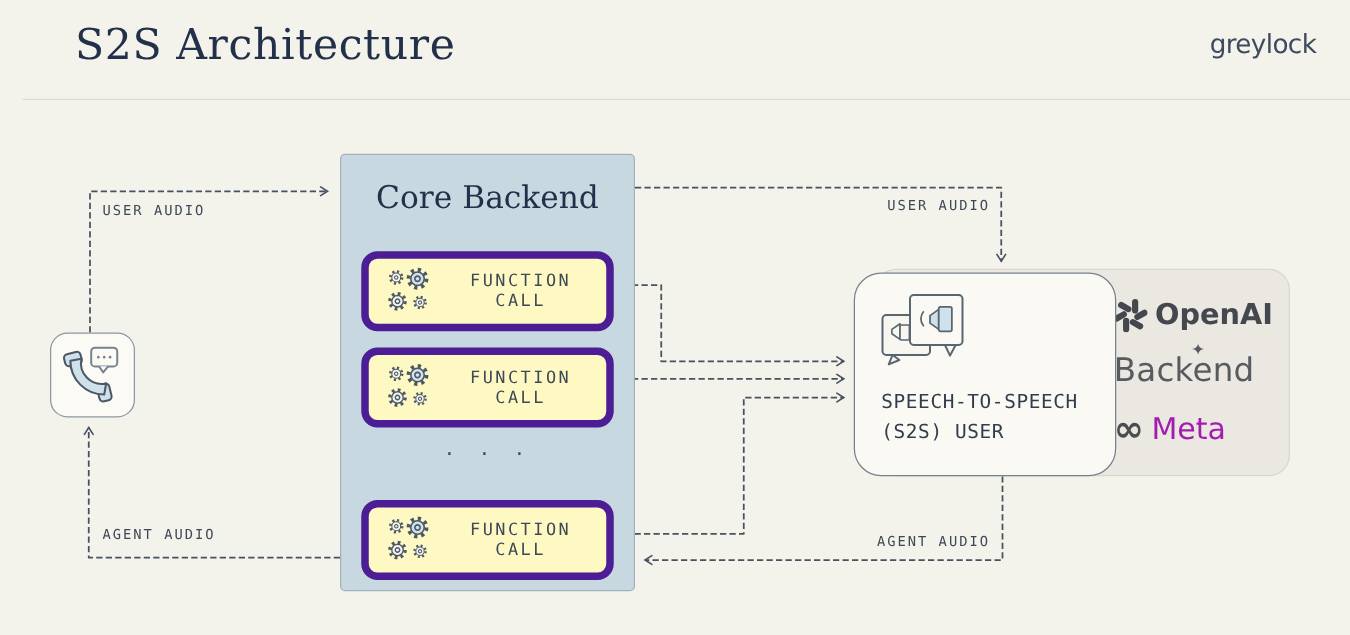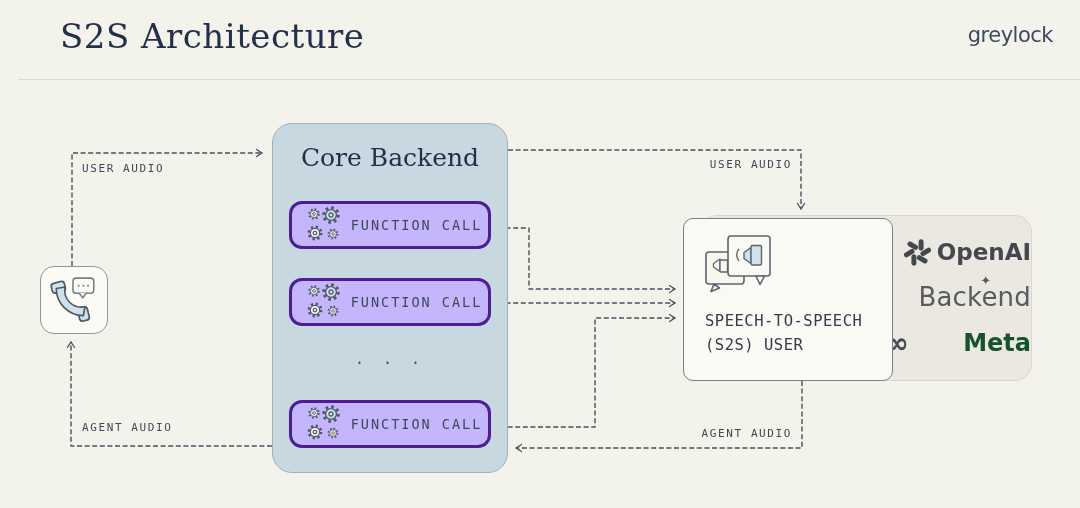--- a/index.html
+++ b/index.html
@@ -8,40 +8,40 @@
 
   
   .header{position:absolute;left:18px;top:0;width:1080px;height:80px;border-bottom:1px solid #dcdcd2;box-sizing:border-box;}
   .page-title{position:absolute;left:42px;top:16px;font-family:"DejaVu Serif",serif;font-size:34px;font-weight:500;color:#22304a;letter-spacing:.5px;}
   .brand{position:absolute;right:45px;top:23px;font-family:"DejaVu Sans",sans-serif;font-size:21px;color:#3e4a5f;letter-spacing:-.5px;}
 
   
   .phone-node{position:absolute;left:40px;top:266px;width:68px;height:68px;background:#fbfaf4;border:1.5px solid #8d97a2;border-radius:14px;box-sizing:border-box;display:flex;align-items:center;justify-content:center;}
 
   
-  .core-backend{position:absolute;left:272px;top:123px;width:236px;height:350px;background:#c8d8e1;border:1px solid #9fb2bf;border-radius:20px;box-sizing:border-box;}
+  .core-backend{position:absolute;left:272px;top:123px;width:236px;height:350px;background:#c8d8e1;border:1px solid #9fb2bf;border-radius:4px;box-sizing:border-box;}
   .core-title{position:absolute;left:0;top:19px;width:100%;text-align:center;font-family:"DejaVu Serif",serif;font-size:25px;color:#22304a;}
-  .fc-box{position:absolute;left:16px;width:202px;height:48px;background:#c4b5fd;border:3px solid #4c1d95;border-radius:13px;box-sizing:border-box;display:flex;align-items:center;}
+  .fc-box{position:absolute;left:16px;width:202px;height:64px;background:#fef9c3;border:6px solid #4c1d95;border-radius:13px;box-sizing:border-box;display:flex;align-items:center;}
   .fc-1{top:77px;} .fc-2{top:154px;} .fc-3{top:276px;}
   .fc-gears{margin-left:11px;flex:0 0 auto;}
   .fc-label{flex:1;text-align:center;font-family:"DejaVu Sans Mono",monospace;font-size:13.5px;letter-spacing:2px;color:#3e4856;padding-right:4px;}
   .core-ellipsis{position:absolute;left:0;top:226px;width:100%;text-align:center;font-family:"DejaVu Sans Mono",monospace;font-size:15px;letter-spacing:5px;color:#3e4856;}
 
   
   .providers-panel{position:absolute;left:700px;top:215px;width:332px;height:166px;background:#eae8e1;border:1px solid #d9d7cd;border-radius:17px;box-sizing:border-box;z-index:1;}
-  .providers-stack{position:absolute;right:0;top:0;width:140px;height:100%;display:flex;flex-direction:column;align-items:flex-end;justify-content:space-evenly;padding:6px 0;box-sizing:border-box;}
+  .providers-stack{position:absolute;right:0;top:0;width:140px;height:100%;display:flex;flex-direction:column;align-items:flex-start;justify-content:space-evenly;padding:6px 0;box-sizing:border-box;}
   .provider{display:flex;align-items:center;gap:6px;color:#46494f;}
   .provider-openai .provider-name{font-size:23px;font-weight:700;color:#44474d;}
   .provider-gemini{position:relative;}
   .provider-gemini .provider-name{font-size:26px;font-weight:500;color:#575b60;letter-spacing:.2px;}
   .gemini-sparkle{position:absolute;left:55%;top:-9px;font-size:13px;color:#575b60;}
-  .provider-meta .provider-name{font-size:24px;font-weight:700;color:#14532d;margin-left:48px;}
+  .provider-meta .provider-name{font-size:24px;font-weight:400;color:#a21caf;}
   .meta-infinity{font-size:29px;font-weight:700;color:#4a4d52;line-height:1;}
 
-  .s2s-box{position:absolute;left:683px;top:218px;width:210px;height:163px;background:#faf9f3;border:1px solid #76818d;border-radius:10px;box-sizing:border-box;z-index:2;}
+  .s2s-box{position:absolute;left:683px;top:218px;width:210px;height:163px;background:#faf9f3;border:1px solid #76818d;border-radius:22px;box-sizing:border-box;z-index:2;}
   .s2s-icon{position:absolute;left:16px;top:13px;}
   .s2s-label{position:absolute;left:21px;top:90px;font-family:"DejaVu Sans Mono",monospace;font-size:15.5px;line-height:24px;letter-spacing:.5px;color:#323c4c;}
 
   
   .edge-label{position:absolute;font-family:"DejaVu Sans Mono",monospace;font-size:11px;letter-spacing:1.6px;color:#3f4956;}
   .lbl-user-left{left:82px;top:162px;}
   .lbl-user-right{left:640px;top:158px;width:152px;text-align:right;}
   .lbl-agent-left{left:82px;top:421px;}
   .lbl-agent-right{left:640px;top:427px;width:152px;text-align:right;}
 

